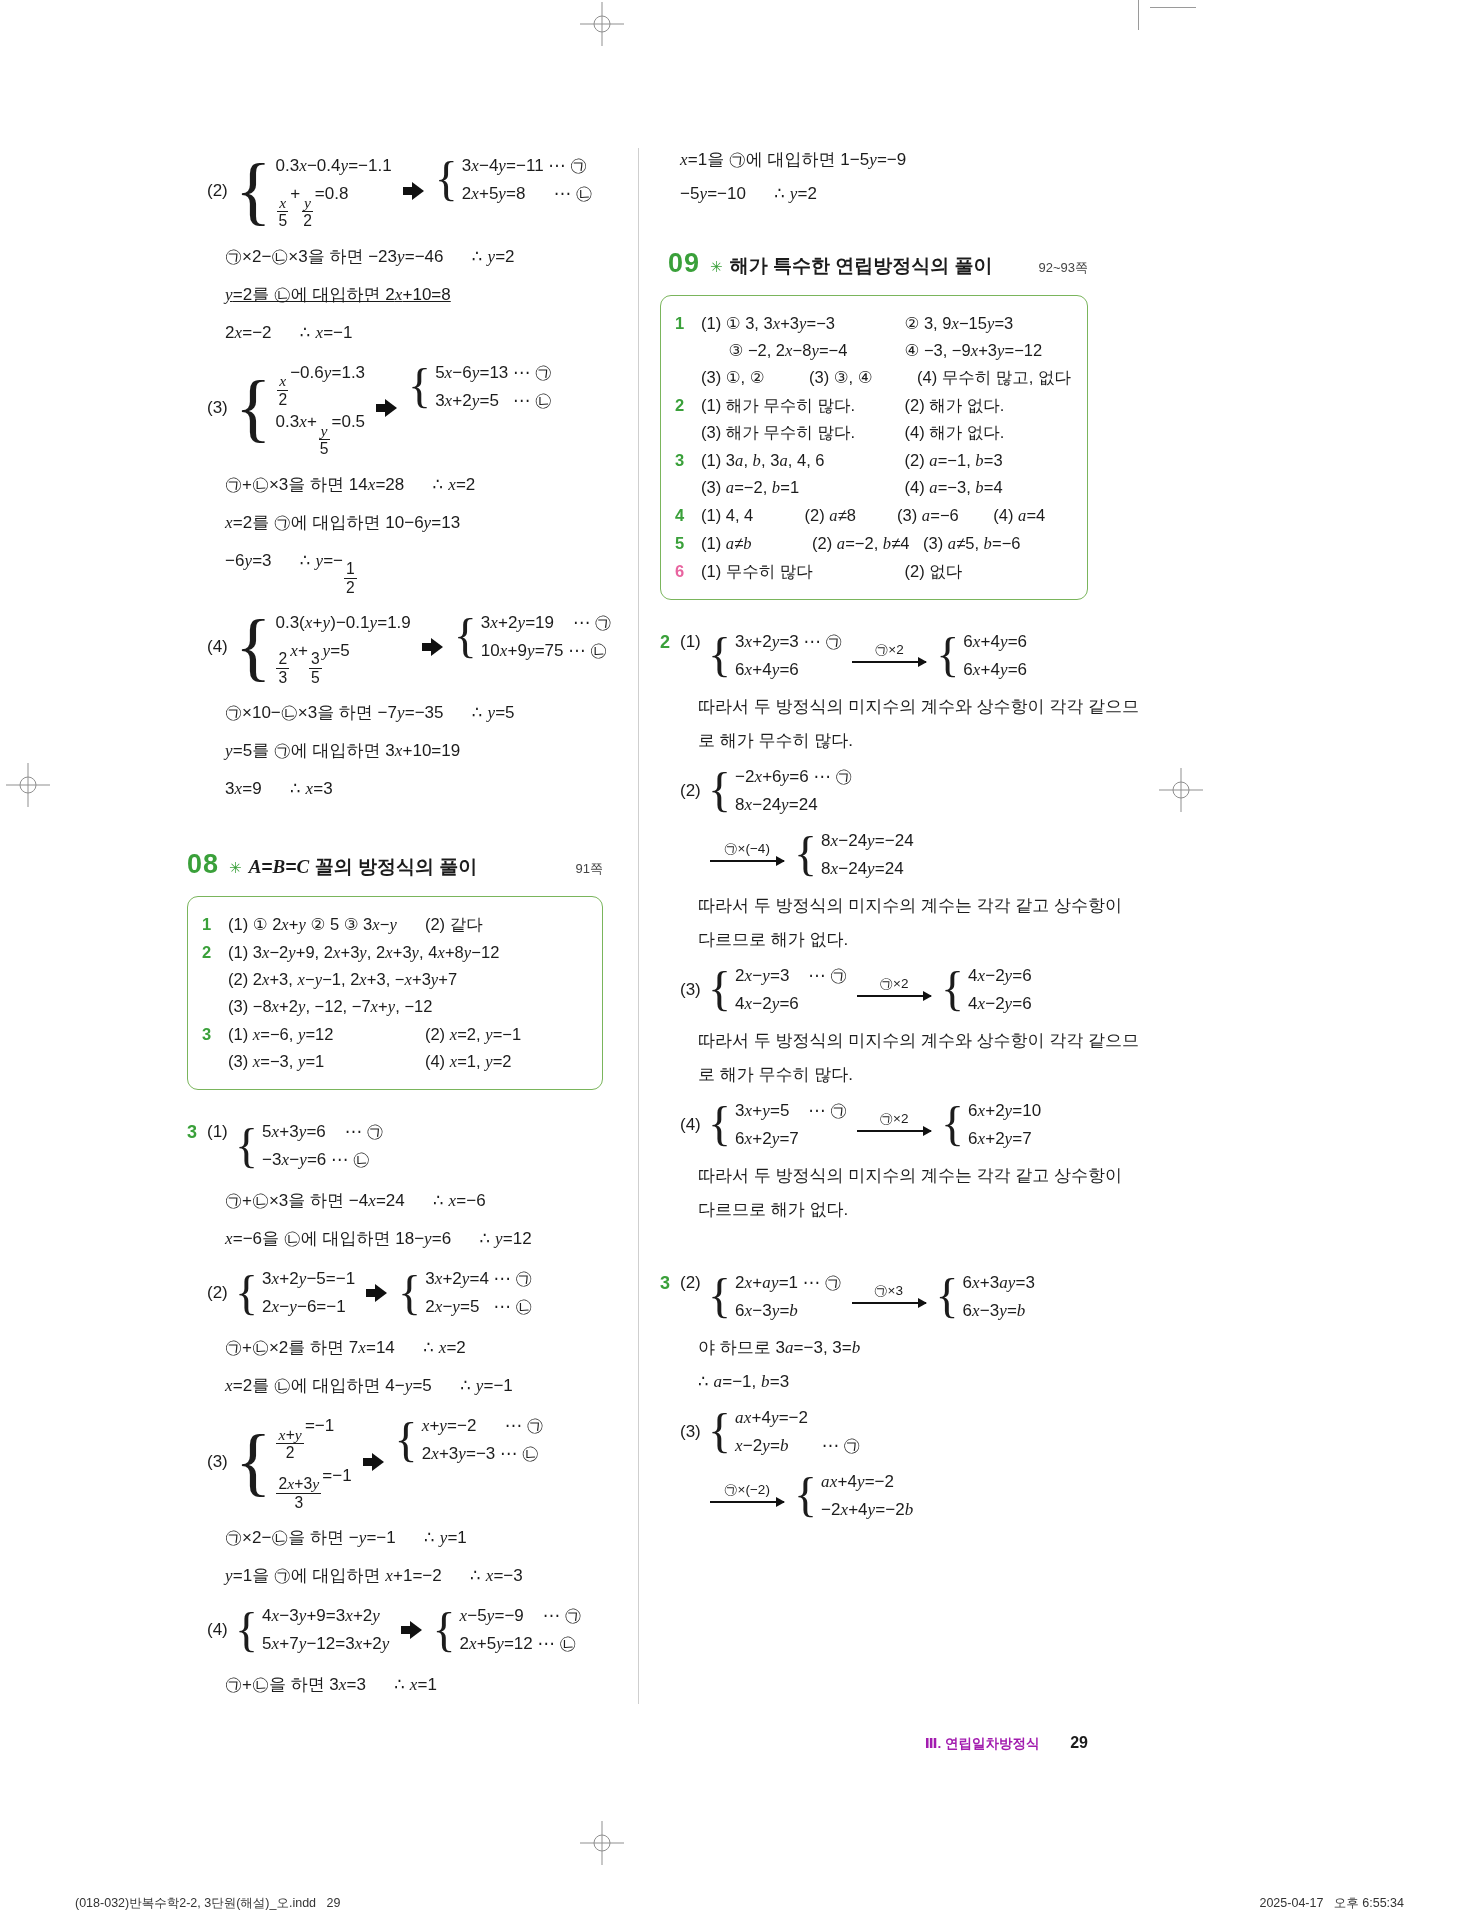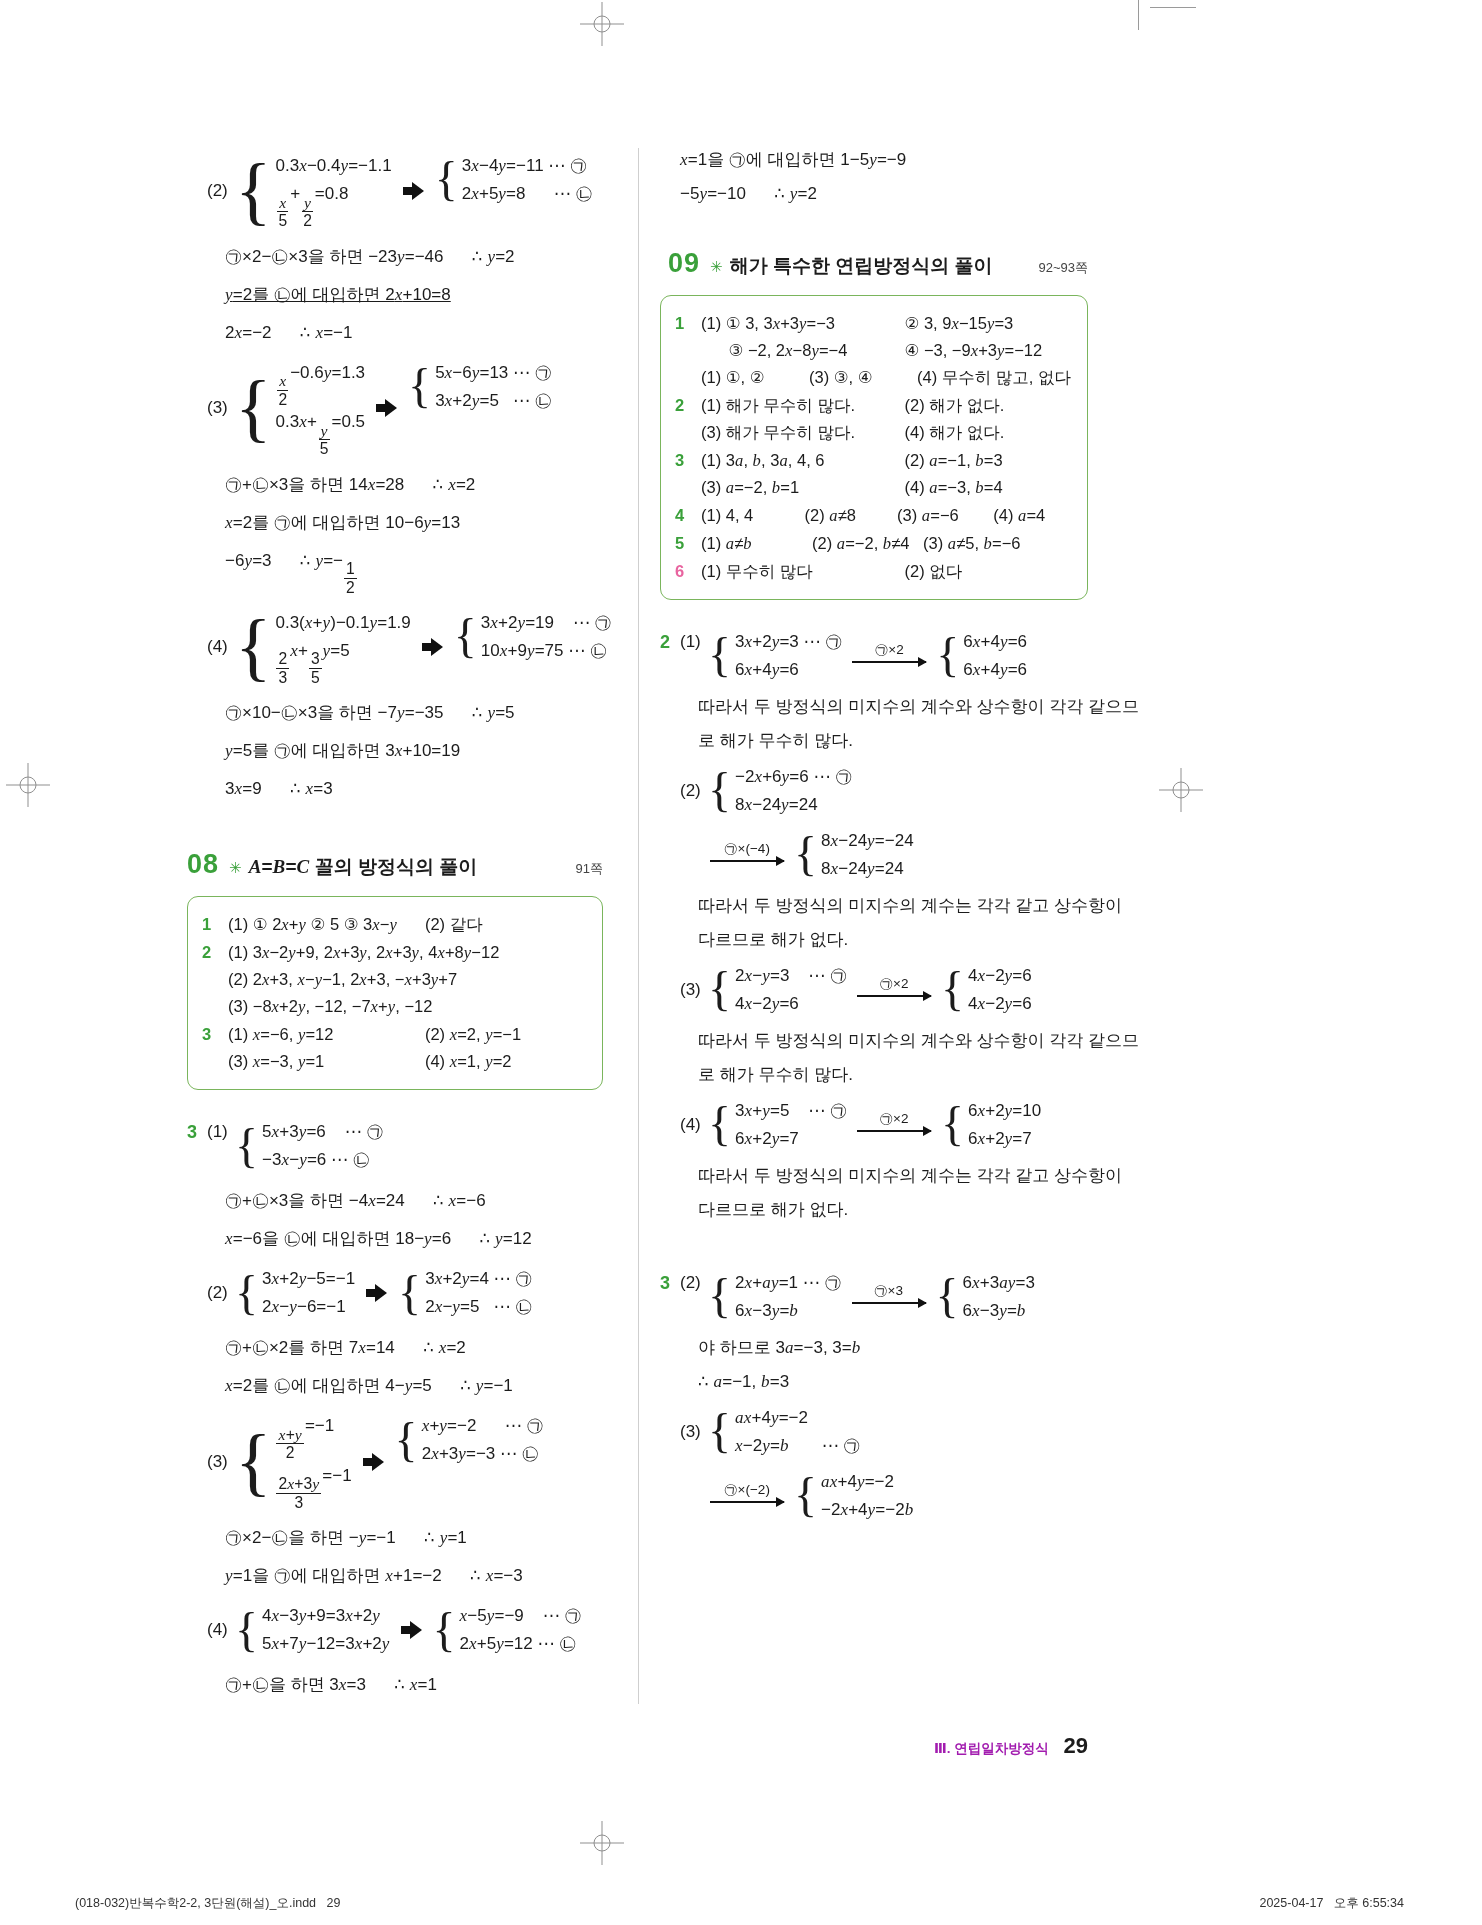--- a/index.html
+++ b/index.html
@@ -83,21 +83,21 @@
   .ansline.c2 .cell:nth-child(1){width:55%;}
   .ansline.c3 .cell:nth-child(1){width:30%;}
   .ansline.c3 .cell:nth-child(2){width:30%;}
   .ansline.c4 .cell:nth-child(1){width:28%;}
   .ansline.c4 .cell:nth-child(2){width:25%;}
   .ansline.c4 .cell:nth-child(3){width:26%;}
   .gapblock{height:32px;}
   
   .page-footer{position:absolute;top:1733px;left:660px;width:428px;text-align:right;}
   .chapter{font-size:13.5px;font-weight:600;color:#a21caf;}
-  .pgnum{font-size:22px;font-weight:800;margin-left:10px;}
+  .pgnum{font-size:16px;font-weight:800;margin-left:26px;}
   .print-info{position:absolute;top:1895px;left:0;width:100%;font-size:12.5px;color:#333;}
   .pi-left{position:absolute;left:75px;top:0;white-space:pre;}
   .pi-right{position:absolute;right:78px;top:0;white-space:pre;}
 </style>
 </head>
 <body>
 
 <div class="page">
 
   <svg class="regmark" style="left:580px;top:2px" width="44" height="44" viewBox="0 0 44 44">
@@ -339,21 +339,21 @@
           <span class="anslines">
             <div class="ansline c2">
               <span class="cell">(1) ① 3, 3<i>x</i>+3<i>y</i>=−3</span>
               <span class="cell">② 3, 9<i>x</i>−15<i>y</i>=3</span>
             </div>
             <div class="ansline c2">
               <span class="cell">      ③ −2, 2<i>x</i>−8<i>y</i>=−4</span>
               <span class="cell">④ −3, −9<i>x</i>+3<i>y</i>=−12</span>
             </div>
             <div class="ansline c3">
-              <span class="cell">(1) ①, ②</span>
+              <span class="cell">(3) ①, ②</span>
               <span class="cell">(3) ③, ④</span>
               <span class="cell">(4) 무수히 많고, 없다</span>
             </div>
           </span>
         </div>
         <div class="ansrow">
           <span class="ansnum">2</span>
           <span class="anslines">
             <div class="ansline c2">
               <span class="cell">(1) 해가 무수히 많다.</span>

